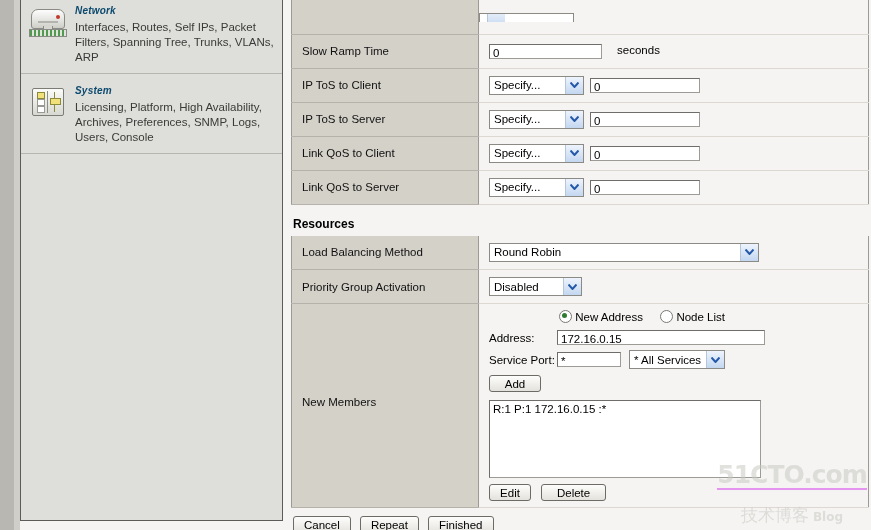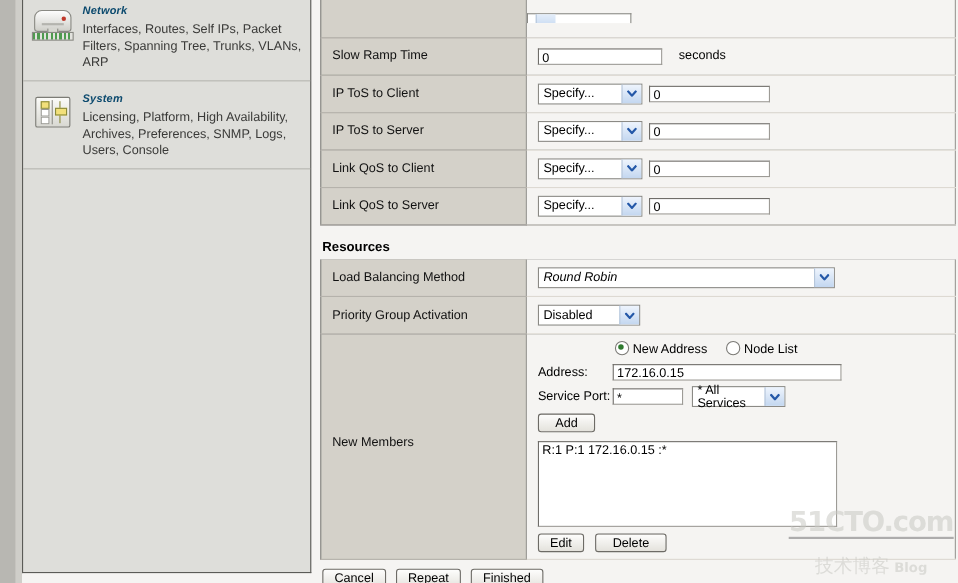--- a/index.html
+++ b/index.html
@@ -67,21 +67,21 @@
   .sysbox .sq.s2{top:10px;background:#fff;border-color:#9a9a94;}
   .sysbox .sq.s3{top:17px;background:#fff;border-color:#9a9a94;}
   .sysbox .slider-t{position:absolute;left:21px;top:3px;width:1px;height:20px;background:#8a8a3a;}
   .sysbox .knob{position:absolute;left:17px;top:9px;width:9px;height:5px;background:#f2e07a;border:1px solid #8a8a3a;}
 
   
   #content{position:absolute;left:291px;top:0;width:580px;height:530px;}
 
   .form-table{
     width:578px;border-collapse:collapse;
-    background:#737373;
+    background:#c2410c;
     border-left:1px solid #9b9a95;
     border-right:1px solid #9b9a95;
   }
   .form-table tr{height:34px;}
   .form-table td.lbl{
     width:175px;background:#d4d1c9;
     border-bottom:1px solid #b5b2ab;
     border-right:1px solid #9b9a95;
     padding-left:10px;font-size:11.5px;color:#111;vertical-align:middle;
   }
@@ -152,21 +152,21 @@
   .bottom-bar .btn{margin-right:6px;height:18px;padding:0 10px;}
 
   
   #watermark{
     position:absolute;right:4px;bottom:6px;width:150px;height:62px;
     opacity:.55;pointer-events:none;user-select:none;text-align:center;
   }
   #watermark .wm1{
     font-family:"DejaVu Sans", sans-serif;font-weight:bold;font-size:25px;
     color:#c9c9c4;letter-spacing:-1px;line-height:26px;
-    border-bottom:2px solid #737373;
+    border-bottom:2px solid #d946ef;
   }
   #watermark .wm2{
     font-size:17px;color:#c9c9c4;line-height:22px;padding-top:14px;
     font-family:"DejaVu Sans", sans-serif;
   }
   #watermark .wm2 .blog{font-size:12px;font-weight:bold;margin-left:4px;}
 </style>
 </head>
 <body>
 
@@ -294,21 +294,21 @@
     </table>
 
   <div id="resources-wrap">
     <div class="section-title">Resources</div>
 
     <table class="form-table">
       <tbody>
           <tr>
         <td class="lbl">Load Balancing Method</td>
         <td class="val">
-          <span class="sel" style="width:270px;font-style:italic;">
+          <span class="sel" style="width:270px;">
             <span>Round Robin</span>
             <span class="arrow">
               <svg width="9" height="6" viewBox="0 0 9 6">
                     <path d="M0.5 0.5 L4.5 5 L8.5 0.5" fill="none" stroke="#2458a8" stroke-width="2"></path>
                   </svg>
             </span>
           </span>
         </td>
       </tr>
 
@@ -342,21 +342,21 @@
           </div>
 
           <div class="field-line">
             <span class="fl-label">Address:</span>
             <span class="txt" style="width:208px;">172.16.0.15</span>
           </div>
 
           <div class="field-line">
             <span class="fl-label">Service Port:</span>
             <span class="txt" style="width:64px;">*</span>
-            <span class="sel" style="width:85px;margin-left:8px;">
+            <span class="sel" style="width:96px;margin-left:8px;">
               <span>* All Services</span>
               <span class="arrow">
                 <svg width="9" height="6" viewBox="0 0 9 6">
                       <path d="M0.5 0.5 L4.5 5 L8.5 0.5" fill="none" stroke="#2458a8" stroke-width="2"></path>
                     </svg>
               </span>
             </span>
           </div>
 
           <div style="margin-top:6px;">

